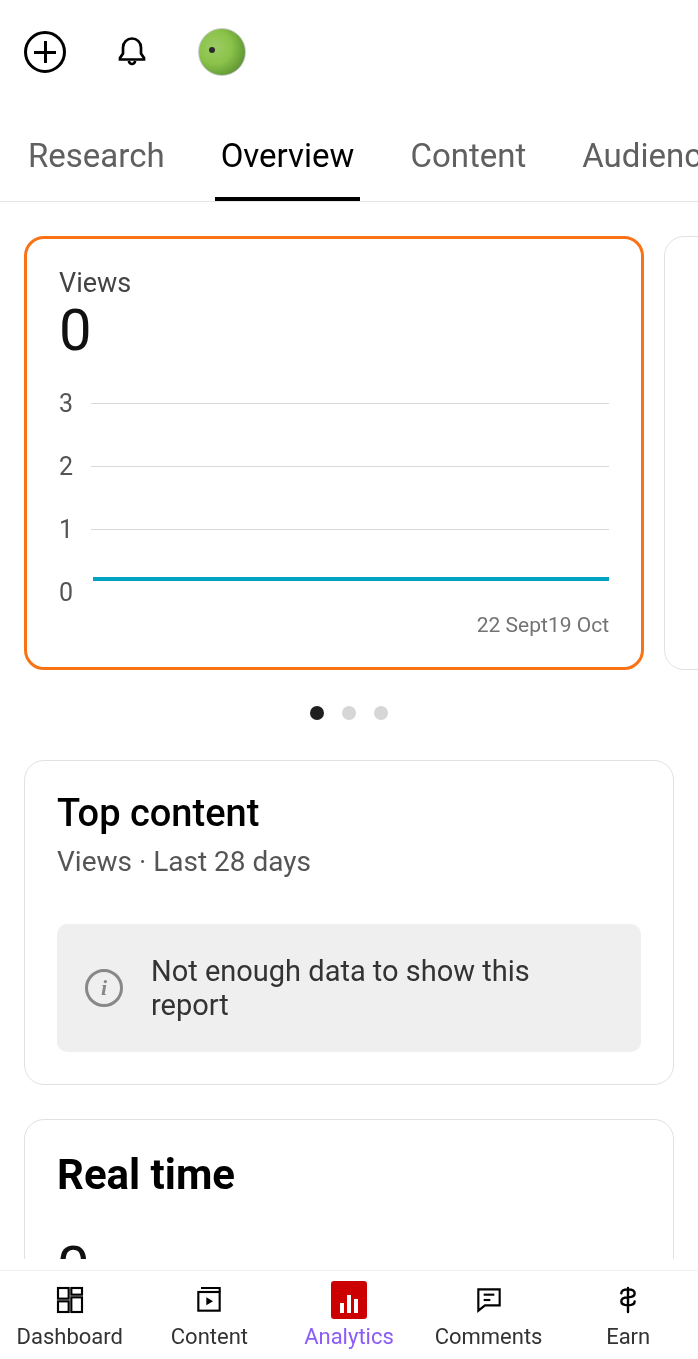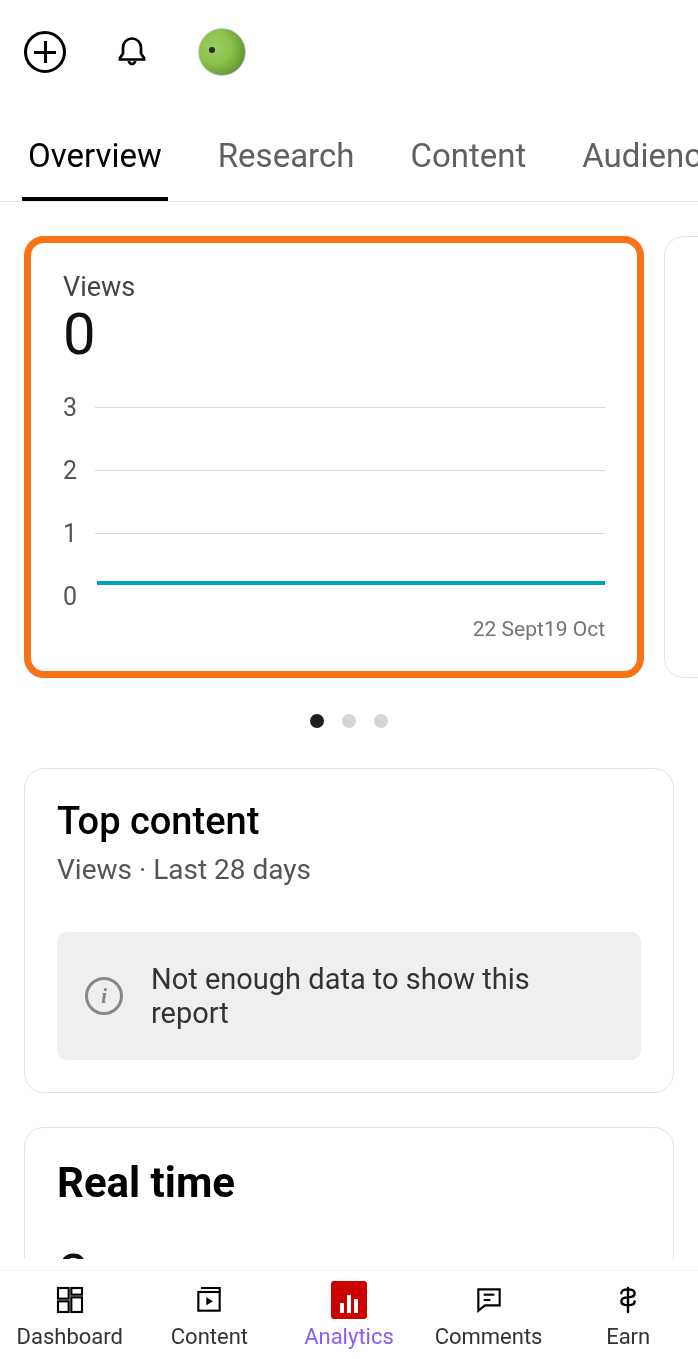--- a/index.html
+++ b/index.html
@@ -24,21 +24,21 @@
   .tabs { display: flex; gap: 56px; padding: 0 28px; border-bottom: 1px solid #e5e5e5; height: 98px; align-items: flex-end; }
   .tab { padding-bottom: 26px; font-size: 33px; color: #606060; cursor: pointer; position: relative; }
   .tab.active { color: #000; }
   .tab.active::after { content: ""; position: absolute; left: -6px; right: -6px; bottom: 0; height: 4px; background: #000; }
 
   
   .main { padding: 34px 24px 0 24px; height: calc(1359px - 104px - 98px - 100px); overflow: hidden; position: relative; }
 
   
   .card-row { display: flex; gap: 20px; }
-  .views-card { width: 622px; border: 7px solid #f97316; border-radius: 20px; padding: 28px 32px 30px 32px; background: #fff; }
+  .views-card { width: 622px; border: 3px solid #f97316; border-radius: 20px; padding: 28px 32px 30px 32px; background: #fff; }
   .peek-card { width: 40px; border: 1px solid #e1e1e1; border-left: 1px solid #e1e1e1; border-radius: 20px 0 0 20px; background: #fff; flex-shrink: 0; margin-right: -30px; height: auto; }
   .card-title-sm { font-size: 27px; color: #444; margin-bottom: 2px; }
   .big-num { font-size: 58px; font-weight: 400; color: #111; line-height: 1; margin-bottom: 30px; }
   .chart-area { position: relative; height: 250px; }
   .grid-row { position: absolute; left: 0; right: 0; display: flex; align-items: center; gap: 18px; }
   .grid-label { width: 14px; font-size: 25px; color: #555; text-align: right; }
   .grid-line { flex: 1; height: 1px; background: #d9d9d9; }
   .chart-line { position: absolute; left: 34px; right: 0; height: 4px; background: #00a3c4; }
   .x-axis { display: flex; justify-content: flex-end; padding-left: 34px; font-size: 21px; color: #737373; margin-top: 6px; }
 
@@ -87,22 +87,22 @@
       <div class="bell">
         <svg viewBox="0 0 24 24">
             <path fill="none" stroke="#000" stroke-width="1.8" d="M12 3c-3.3 0-6 2.7-6 6v4l-2 3v1h16v-1l-2-3V9c0-3.3-2.7-6-6-6z M10 18a2 2 0 0 0 4 0"></path>
           </svg>
       </div>
       <div class="avatar"></div>
     </div>
   </div>
 
   <div class="tabs">
+    <div class="tab">Research</div>
     <div class="tab active">Overview</div>
-    <div class="tab">Research</div>
     <div class="tab">Content</div>
     <div class="tab">Audience</div>
   </div>
 
   <div class="main">
 
     <div class="card-row">
       <div class="views-card">
         <div class="card-title-sm">Views</div>
         <div class="big-num">0</div>

